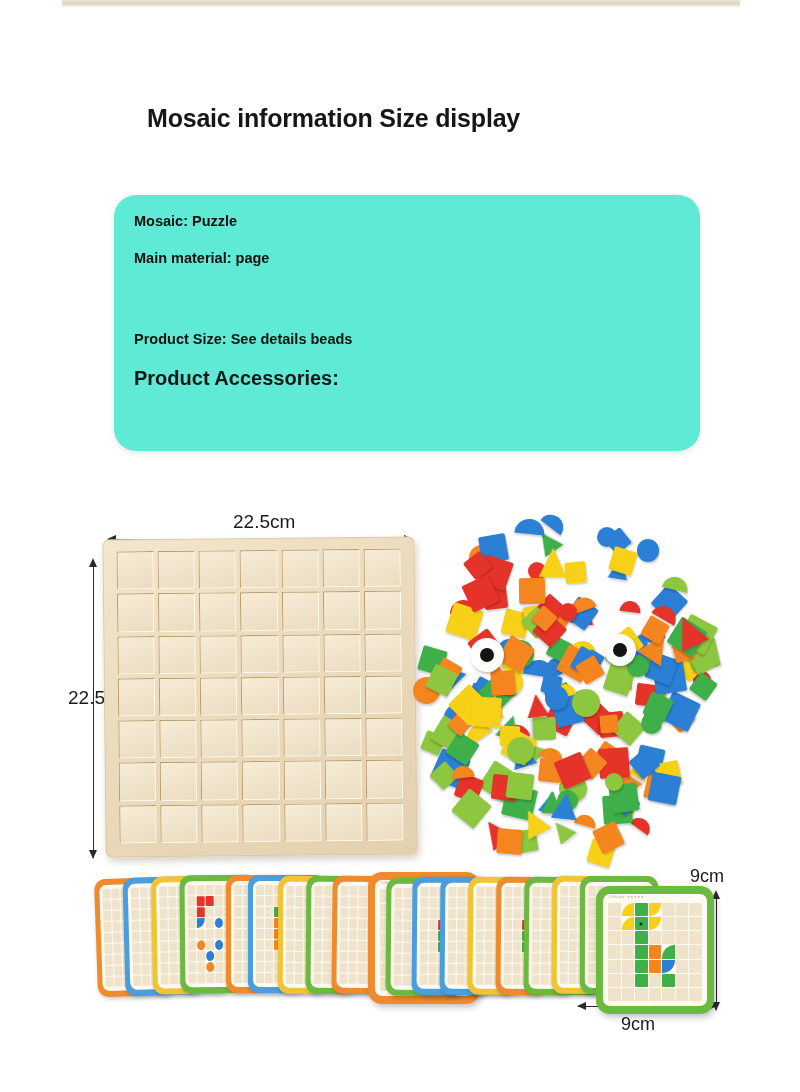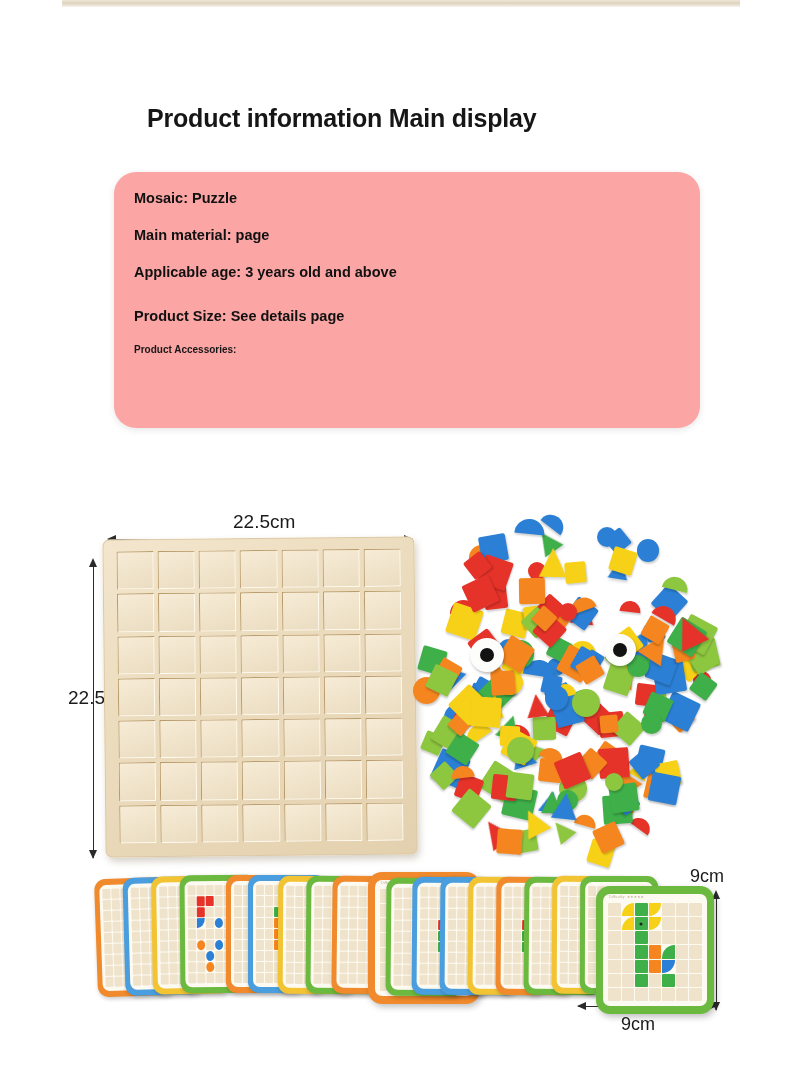--- a/index.html
+++ b/index.html
@@ -20,33 +20,33 @@
 
   
   #page-title{
     position:absolute; left:147px; top:104px;
     font-size:25px; font-weight:bold; letter-spacing:-0.2px;
     white-space:nowrap;
   }
 
   
   #info-card{
-    position:absolute; left:114px; top:172px; width:586px; height:256px;
-    background:#fca5a5; border-radius:22px;
+    position:absolute; left:114px; top:195px; width:586px; height:256px;
+    background:#5eead4; border-radius:22px;
     box-shadow:0 2px 7px rgba(0,0,0,.10);
   }
   .spec-line{
     position:absolute; left:20px;
     font-size:14.5px; font-weight:bold; white-space:nowrap; color:#111;
   }
   #spec-0{ top:18px; }
   #spec-1{ top:55px; }
   #spec-2{ top:92px; }
   #spec-3{ top:136px; }
-  #acc-title{ position:absolute; left:20px; top:172px; font-size:10px; font-weight:bold; }
+  #acc-title{ position:absolute; left:20px; top:172px; font-size:20px; font-weight:bold; }
   #acc-detail{ position:absolute; left:20px; top:191px; font-size:14.5px; font-weight:bold; white-space:pre; }
 
   
   #photo-area{ position:absolute; left:0; top:470px; width:800px; height:622px; }
 
   
   .dim-label{ position:absolute; font-size:19px; color:#1b1b1b; white-space:nowrap; }
   #dim-w-label{ left:233px; top:511px; }
   #dim-h-label{ left:68px; top:687px; }
   #dim-card-w-label{ left:621px; top:1014px; font-size:18px;}
@@ -138,27 +138,26 @@
   .pc.r{ border-radius:50%; }
   .pc.q{ border-radius:100% 0 0 0; }
   .pc.q2{ border-radius:0 0 100% 0; }
   .pc.h{ border-radius:0 0 100px 100px; }
 </style>
 </head>
 <body>
 
 <div id="top-strip"></div>
 
-<div id="page-title">Product information Main display</div>
+<div id="page-title">Mosaic information Size display</div>
 
 <div id="info-card">
   <div class="spec-line" id="spec-0">Mosaic: Puzzle</div>
   <div class="spec-line" id="spec-1">Main material: page</div>
-  <div class="spec-line" id="spec-2">Applicable age: 3 years old and above</div>
-  <div class="spec-line" id="spec-3">Product Size: See details page</div>
+  <div class="spec-line" id="spec-3">Product Size: See details beads</div>
   <div id="acc-title">Product Accessories:</div>
 </div>
 
 <div id="photo-area"></div>
 
 <div class="dim-label" id="dim-w-label">22.5cm</div>
 <div class="dim-label" id="dim-h-label">22.5cm</div>
 <div class="dim-line-h" id="dim-w-line"></div>
 <div class="ar ar-l" id="dim-w-ar-l"></div>
 <div class="ar ar-r" id="dim-w-ar-r"></div>

